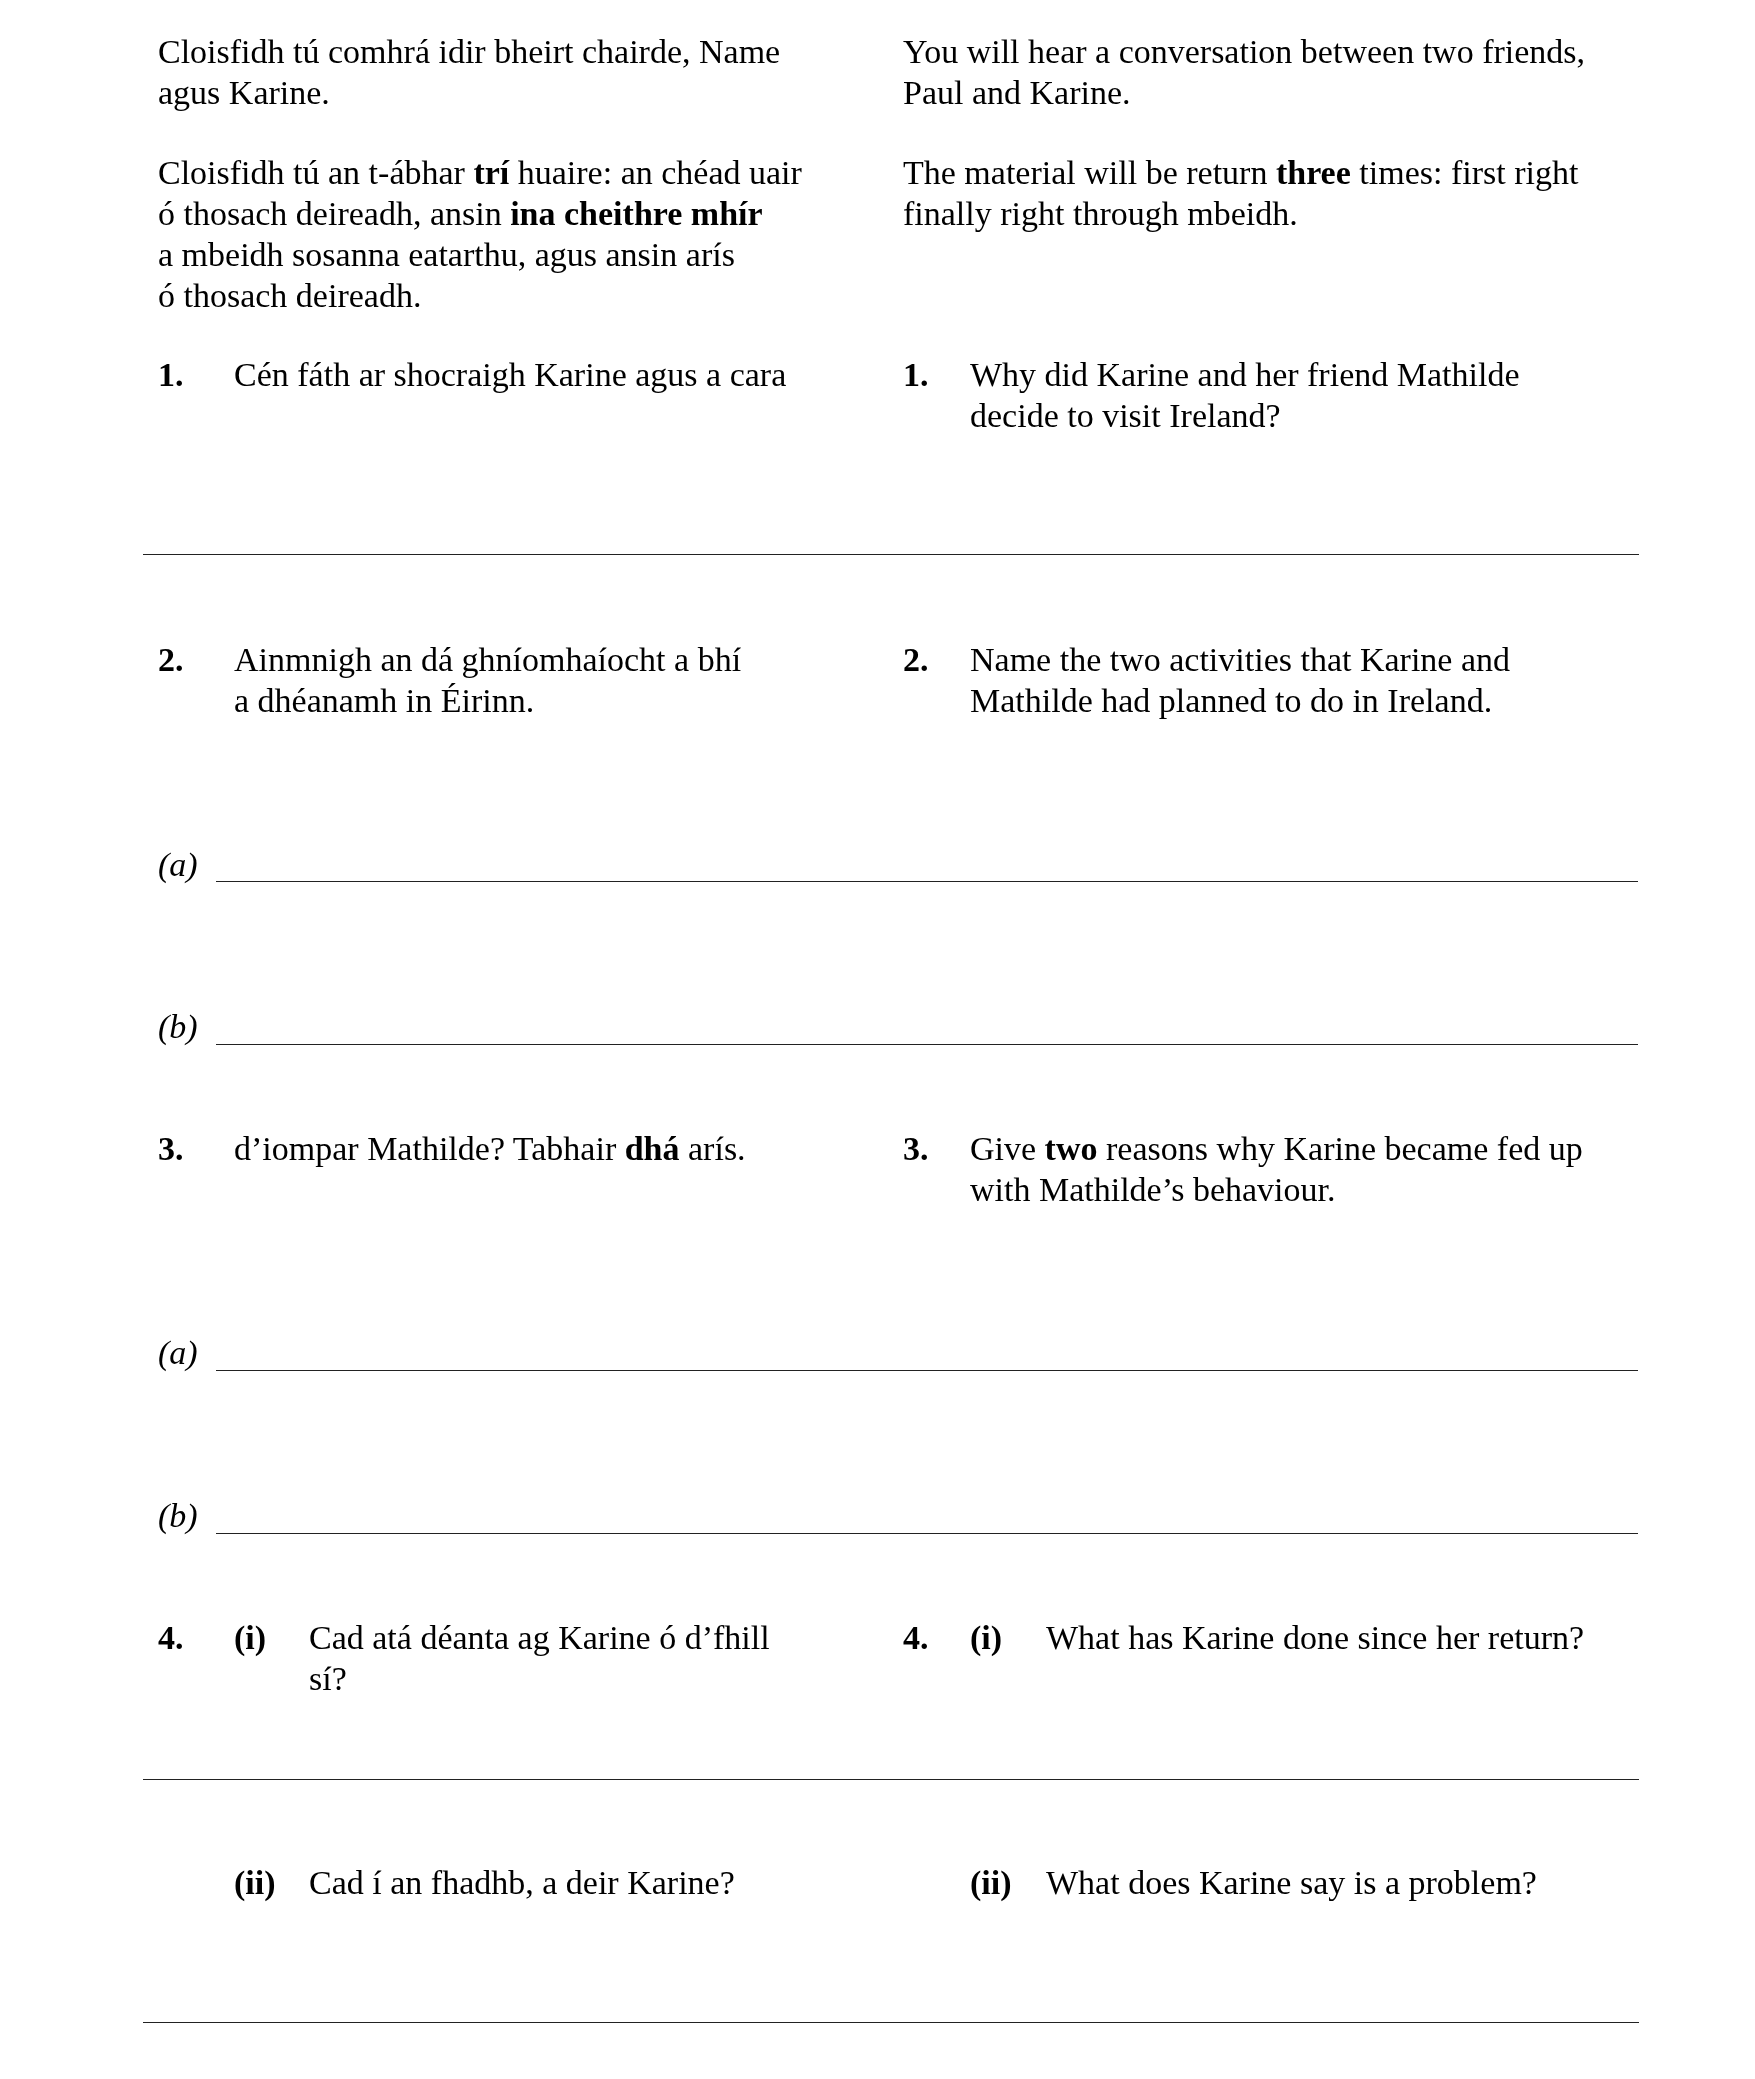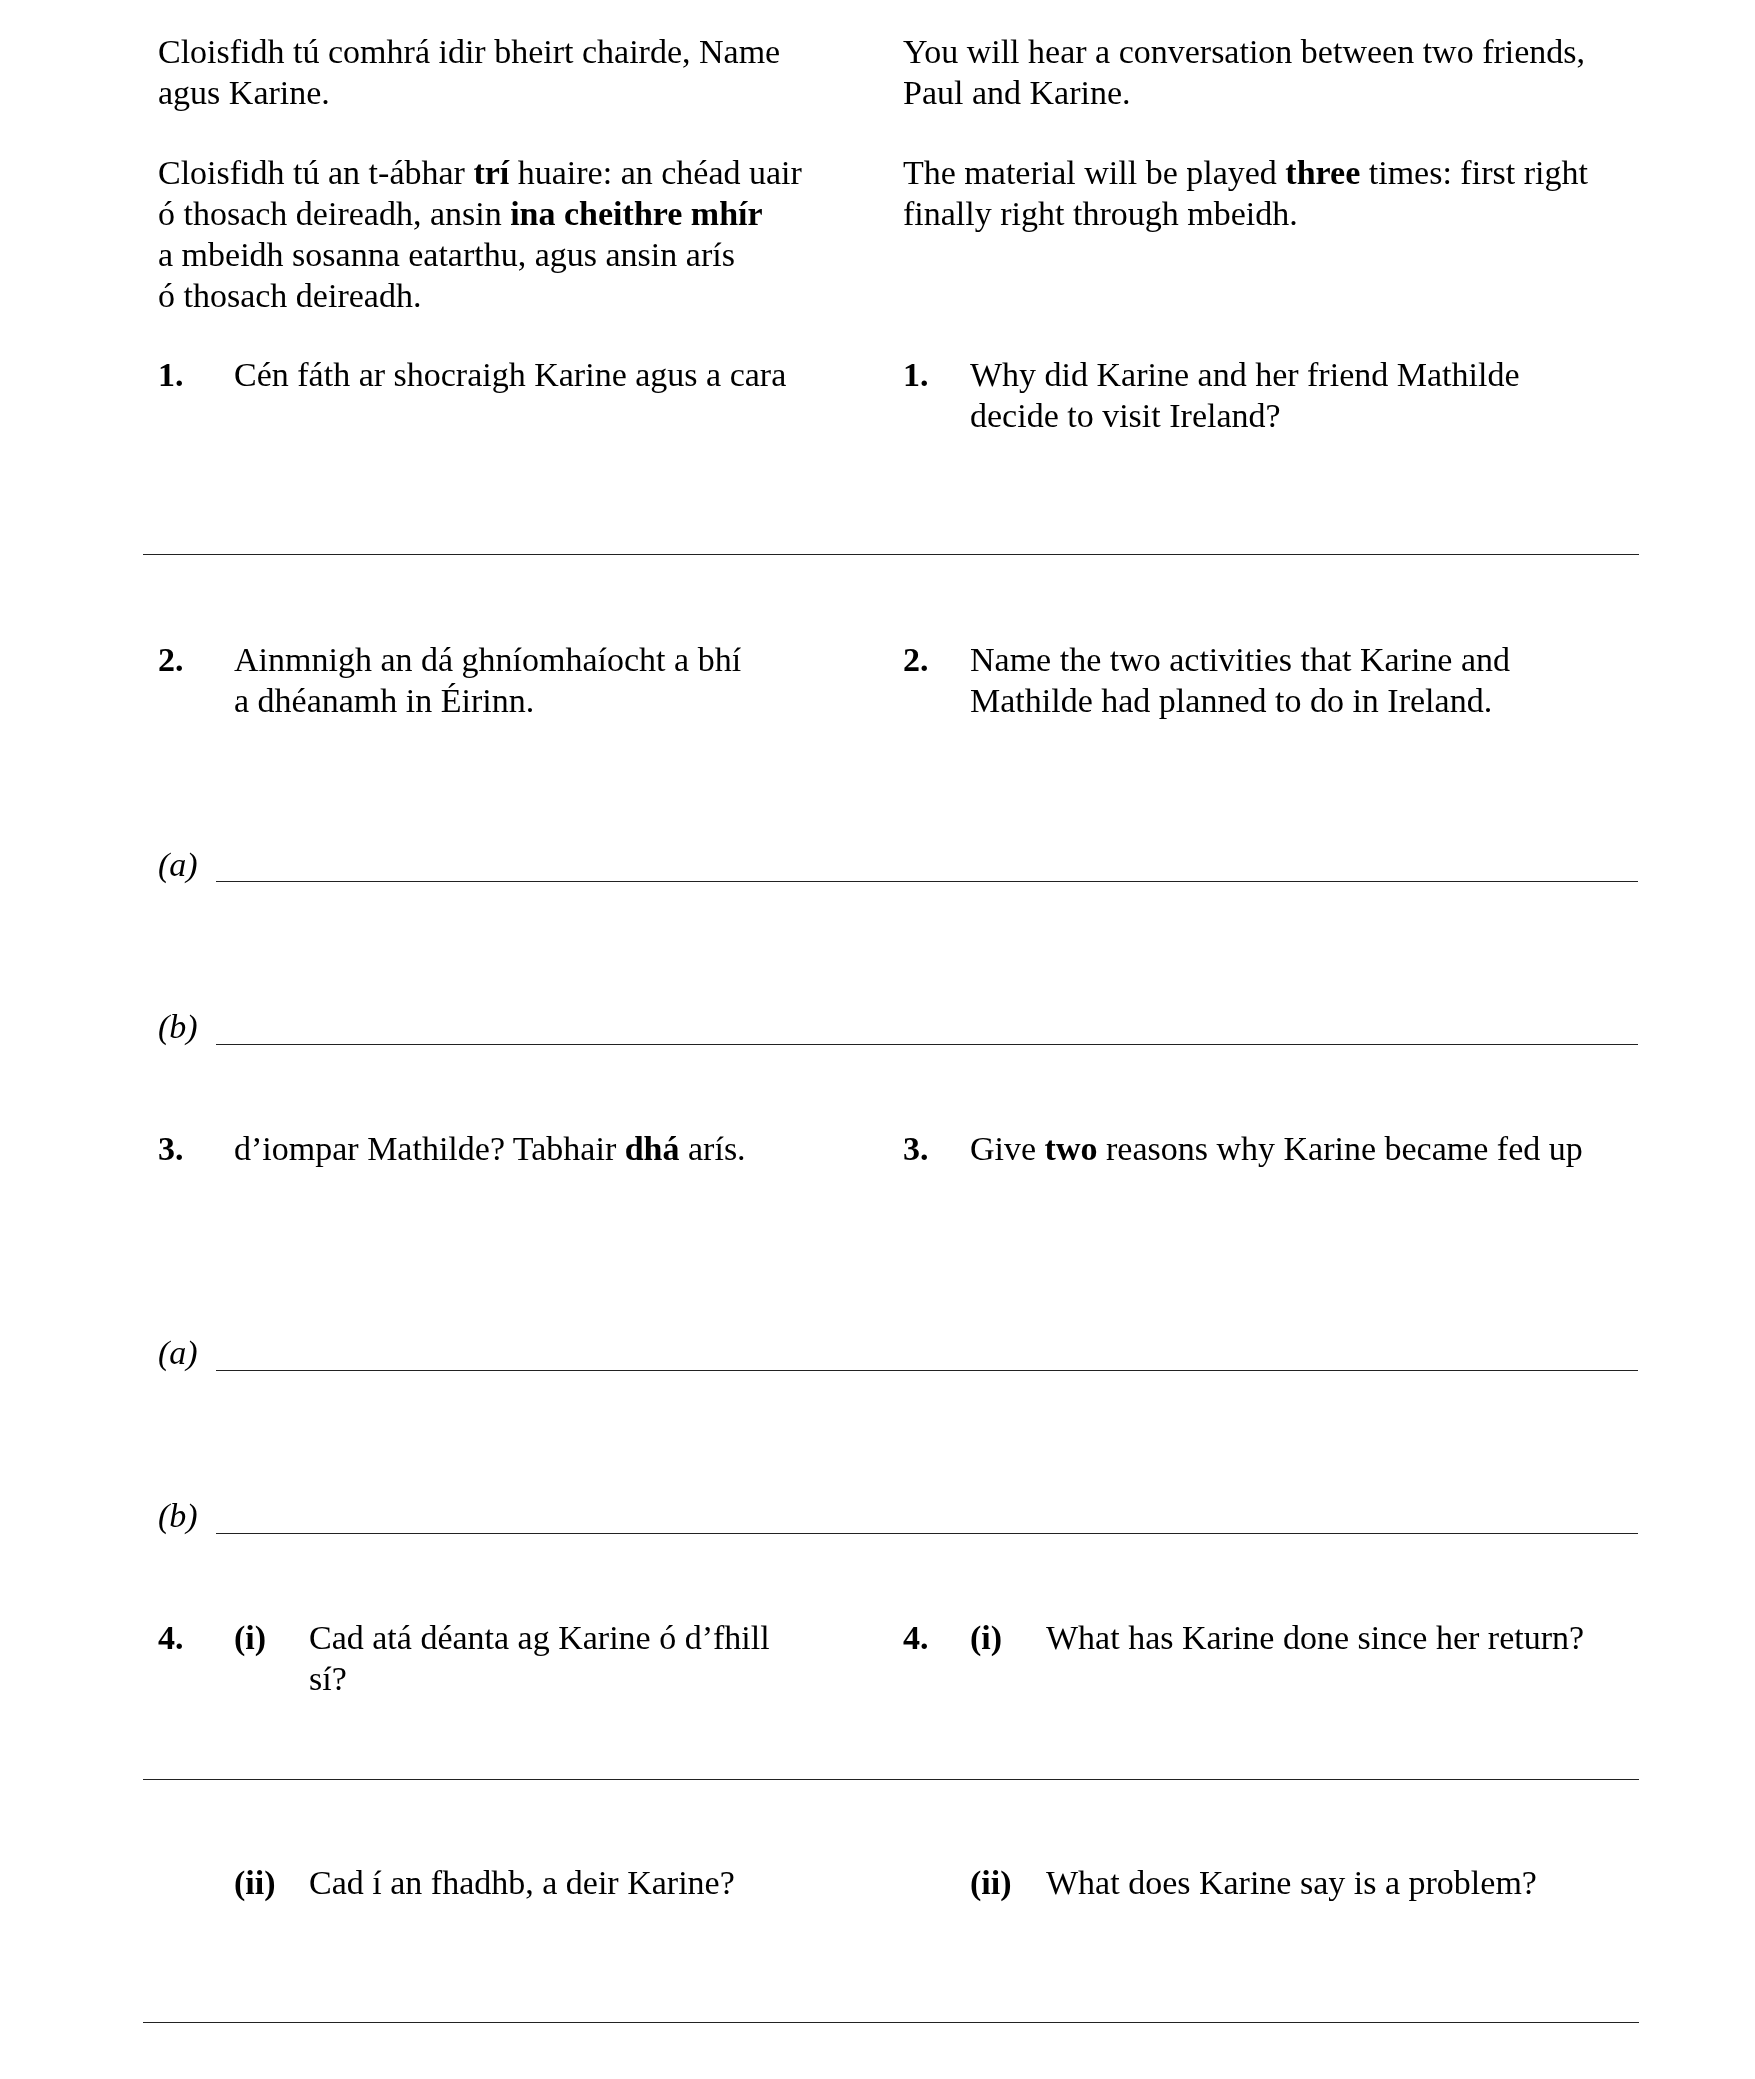--- a/index.html
+++ b/index.html
@@ -25,21 +25,21 @@
   <div>Paul and Karine.</div>
 </div>
 
 <div class="col" style="left:158px; top:152px;">
   <div><span>Cloisfidh tú an t-ábhar </span><b>trí</b><span> huaire: an chéad uair</span></div>
   <div><span>ó thosach deireadh, ansin </span><b>ina cheithre mhír</b></div>
   <div>a mbeidh sosanna eatarthu, agus ansin arís</div>
   <div>ó thosach deireadh.</div>
 </div>
 <div class="col" style="left:903px; top:152px; width:792px;">
-  <div><span>The material will be played </span><b>three</b><span> times: first right</span></div>
+  <div><span>The material will be return </span><b>three</b><span> times: first right</span></div>
   <div>finally right through mbeidh.</div>
 </div>
 
 <div>
   <span class="num" style="left:158px; top:354px;">1.</span>
   <div class="qtext" style="left:234px; top:354px; width:618px;">
     <div>Cén fáth ar shocraigh Karine agus a cara</div>
   </div>
   <span class="num" style="left:903px; top:354px;">1.</span>
   <div class="qtext" style="left:970px; top:354px; width:734px;">
@@ -67,20 +67,21 @@
 </div>
 
 <div>
   <span class="num" style="left:158px; top:1128px;">3.</span>
   <div class="qtext" style="left:234px; top:1128px; width:618px;">
     <div><span>d’iompar Mathilde? Tabhair </span><b>dhá</b><span> arís.</span></div>
   </div>
   <span class="num" style="left:903px; top:1128px;">3.</span>
   <div class="qtext" style="left:970px; top:1128px; width:763px;">
     <div><span>Give </span><b>two</b><span> reasons why Karine became fed up</span></div>
+    <div>with Mathilde’s behaviour.</div>
   </div>
   <span class="lbl" style="left:158px; top:1332px;">(a)</span>
   <div class="line" style="left:216px; top:1370px; width:1422px;"></div>
   <span class="lbl" style="left:158px; top:1495px;">(b)</span>
   <div class="line" style="left:216px; top:1533px; width:1422px;"></div>
 </div>
 
 <div>
   <span class="num" style="left:158px; top:1617px;">4.</span>
   <span class="sub" style="left:234px; top:1617px;">(i)</span>

